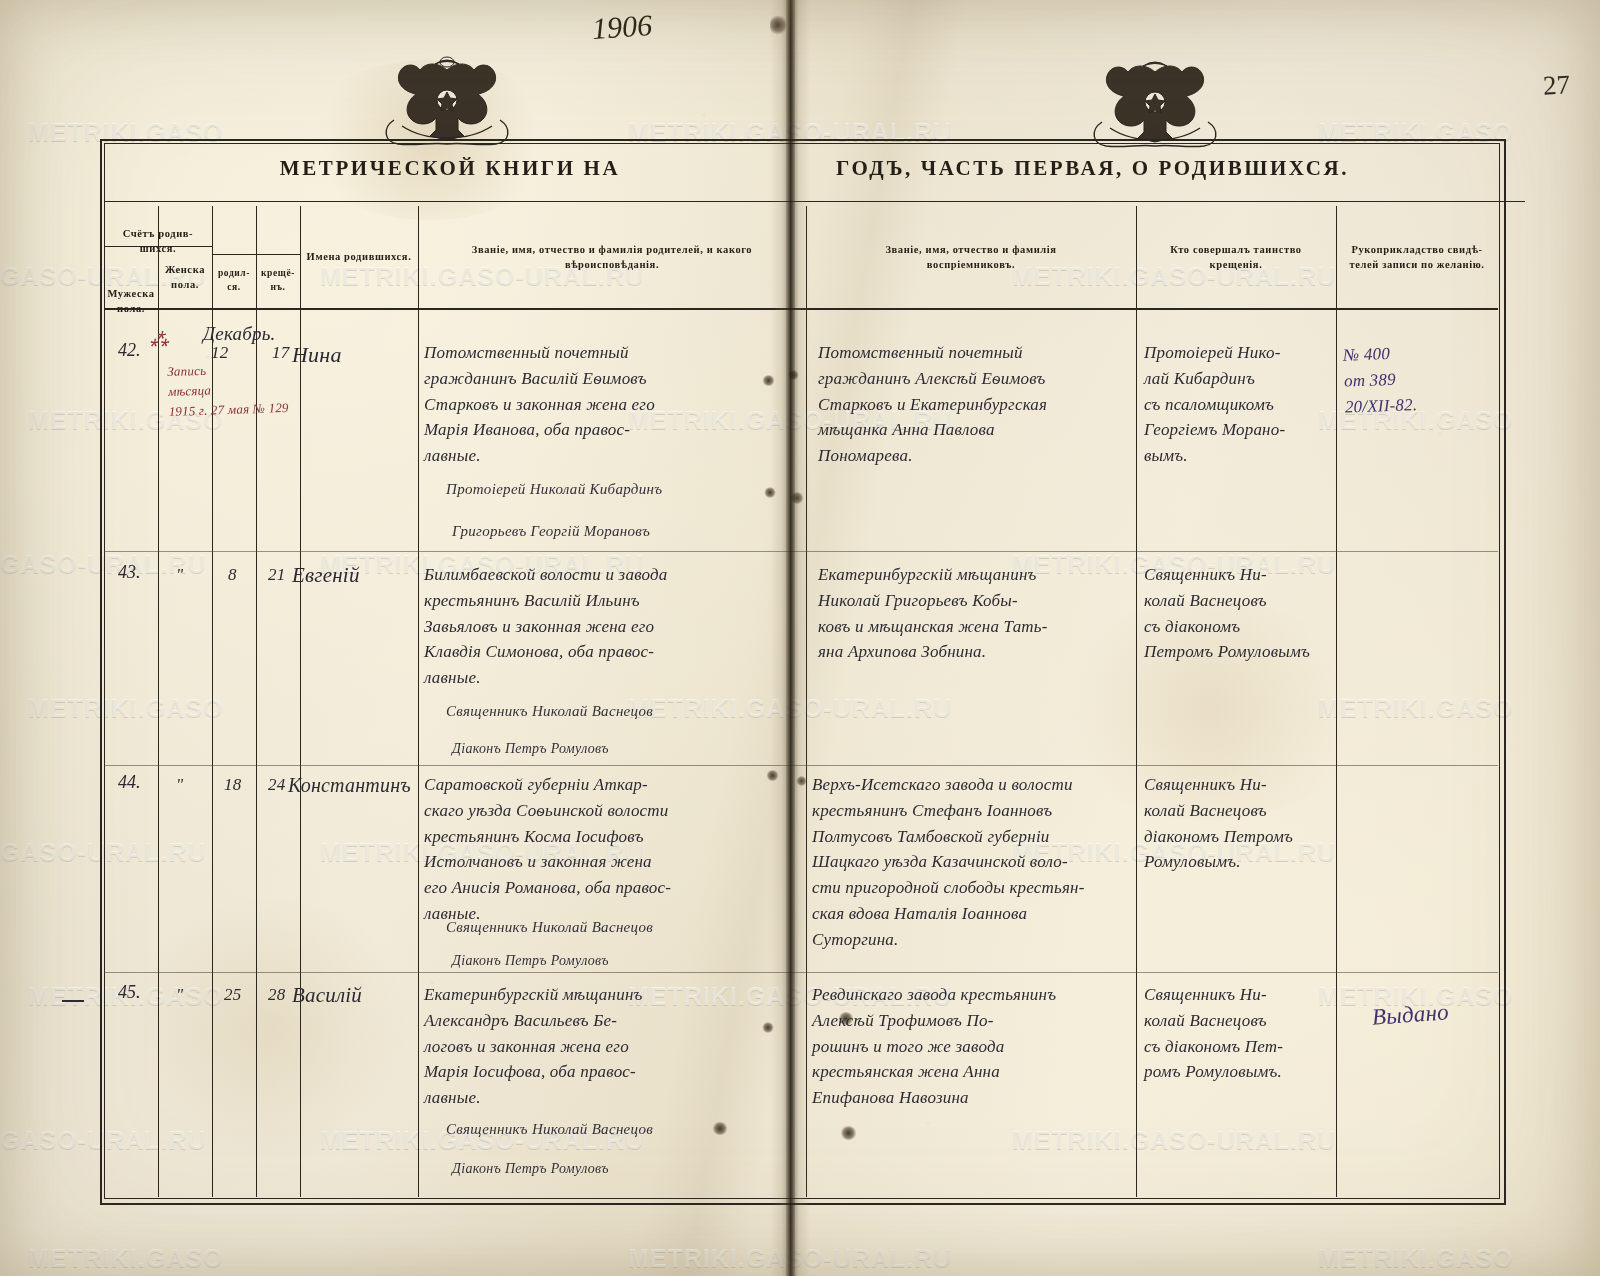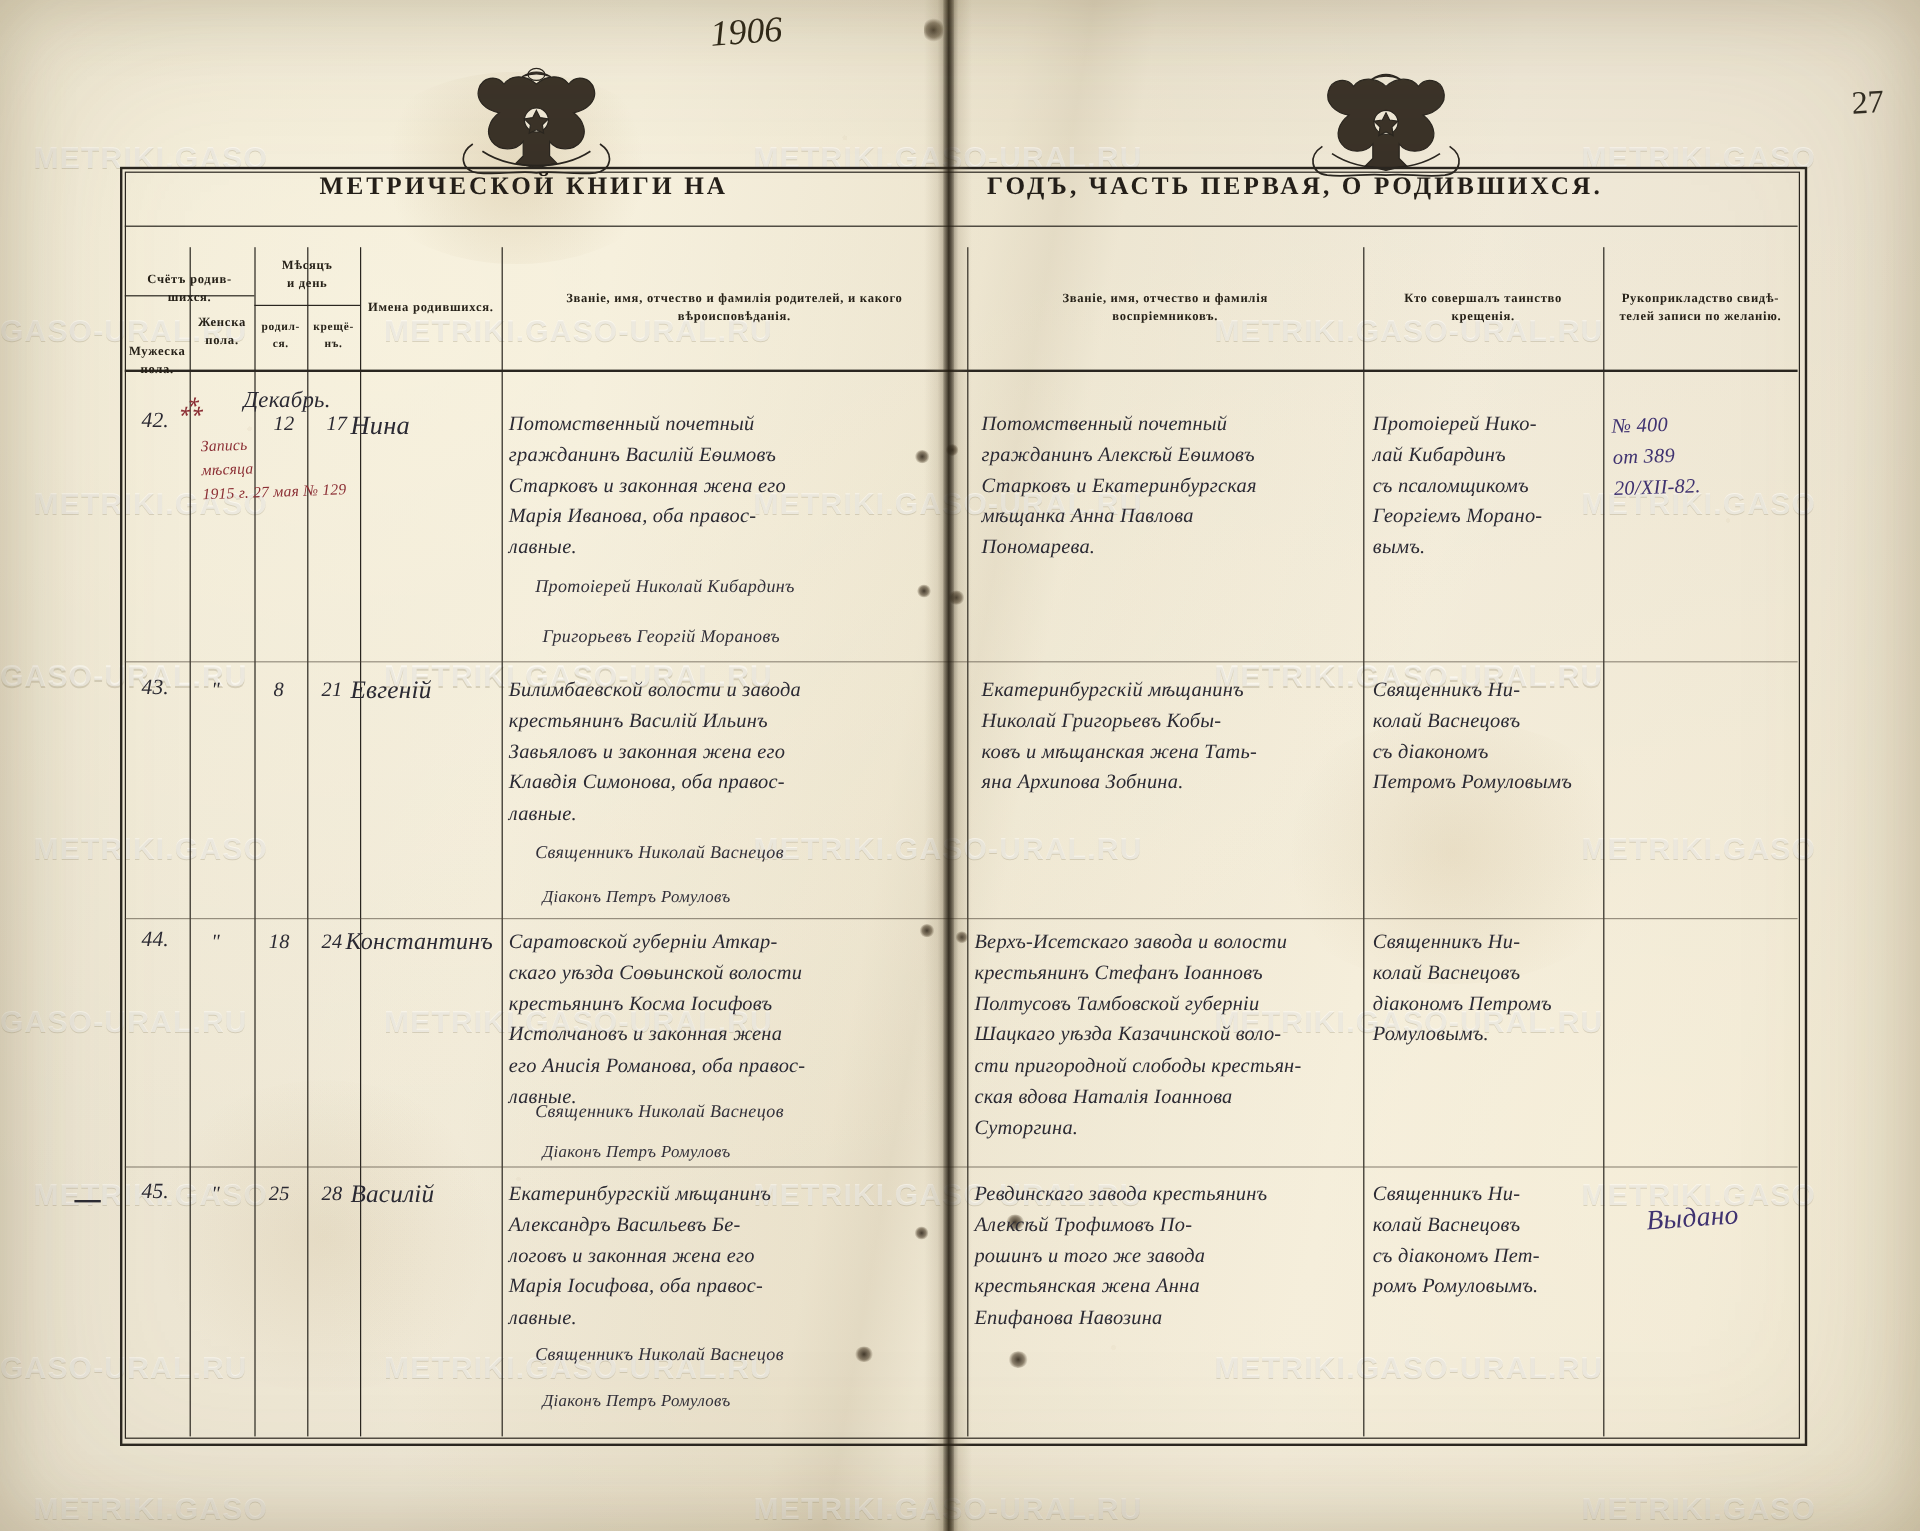--- a/index.html
+++ b/index.html
@@ -138,24 +138,25 @@
     width: 1394px;
     height: 1054px;
     border: 1px solid #2a2620;
     pointer-events: none;
   }
 
   
   #title-band {
     position: absolute;
     left: 104px;
-    top: 125px;
+    top: 138px;
     width: 1394px;
     height: 63px;
     border-bottom: 1px solid #2a2620;
+    padding-left: 27px;
   }
   #title-text {
     position: absolute;
     left: 0; right: 0; top: 18px;
     text-align: center;
     font-family: "Liberation Serif", serif;
     font-weight: 700;
     font-size: 21px;
     letter-spacing: 2.6px;
     color: #241f19;
@@ -350,22 +351,20 @@
   <div id="title-year">1906</div>
 
   <div id="head">
     <div class="hcell" style="left:0px;width:108px;white-space:pre-line;align-items:flex-start;padding-top:20px;">Счётъ родив-
 шихся.</div>
     <div class="hcell" style="left:0px;width:54px;top:40px;height:62px;white-space:pre-line;margin-top:24px;">Мужеска
 пола.</div>
     <div class="hcell" style="left:54px;width:54px;top:40px;height:62px;white-space:pre-line;">Женска
 пола.</div>
 
-    <div class="hcell" style="left:108px;width:88px;align-items:flex-start;padding-top:8px;white-space:pre-line;">Мѣсяцъ
-и день</div>
     <div class="hcell" style="left:108px;width:44px;top:48px;height:54px;white-space:pre-line;font-size:9.5px;">родил-
 ся.</div>
     <div class="hcell" style="left:152px;width:44px;top:48px;height:54px;white-space:pre-line;font-size:9.5px;">крещё-
 нъ.</div>
 
     <div class="hcell" style="left:196px;width:118px;">Имена родившихся.</div>
     <div class="hcell" style="left:314px;width:388px;white-space:pre-line;">Званіе, имя, отчество и фамилія родителей, и какого
 вѣроисповѣданія.</div>
     <div class="hcell" style="left:702px;width:330px;white-space:pre-line;">Званіе, имя, отчество и фамилія
 воспріемниковъ.</div>
@@ -387,21 +386,21 @@
   <div class="vline" style="left:1136px;"></div>
   <div class="vline" style="left:1336px;"></div>
 
   <div class="rowline" style="top:551px;"></div>
   <div class="rowline" style="top:765px;"></div>
   <div class="rowline" style="top:972px;"></div>
 
   <div>
     <div class="hw hw-md" style="left:203px;top:320px;font-size:19px;">Декабрь.</div>
     <div class="num" style="left:118px;top:340px;">42.</div>
-    <div class="hw hw-md" style="left:228px;top:340px;">12</div>
+    <div class="hw hw-md" style="left:211px;top:340px;">12</div>
     <div class="hw hw-md" style="left:272px;top:340px;">17</div>
     <div class="hw hw-lg" style="left:292px;top:338px;font-size:22px;">Нина</div>
     <div class="hw hw-md" style="left:424px;top:340px;width:360px;">Потомственный почетный
 гражданинъ Василій Еѳимовъ
 Старковъ и законная жена его
 Марія Иванова, оба правос-
 лавные.</div>
     <div class="hw hw-sm sig" style="left:446px;top:478px;">Протоіерей Николай Кибардинъ</div>
     <div class="hw hw-sm sig" style="left:452px;top:520px;">Григорьевъ Георгій Морановъ</div>
     <div class="hw hw-md" style="left:818px;top:340px;width:310px;">Потомственный почетный

